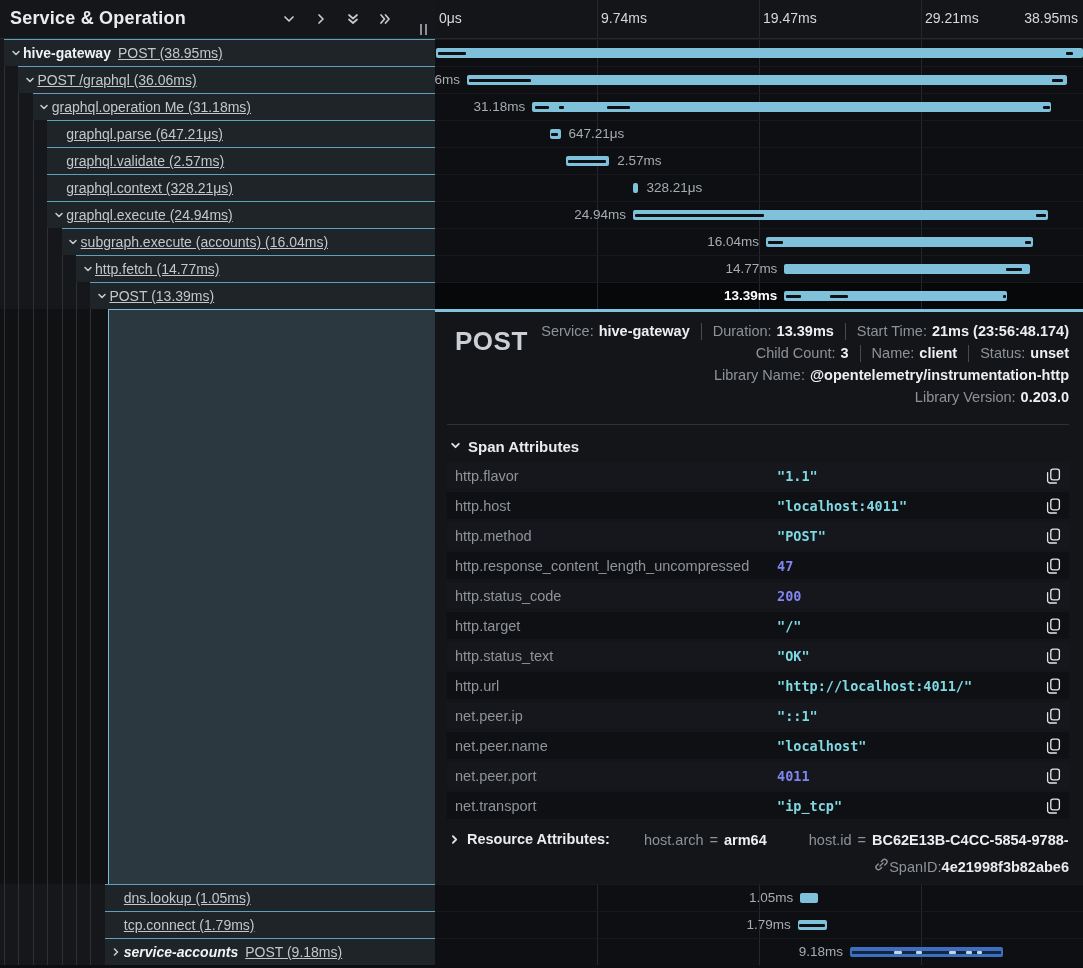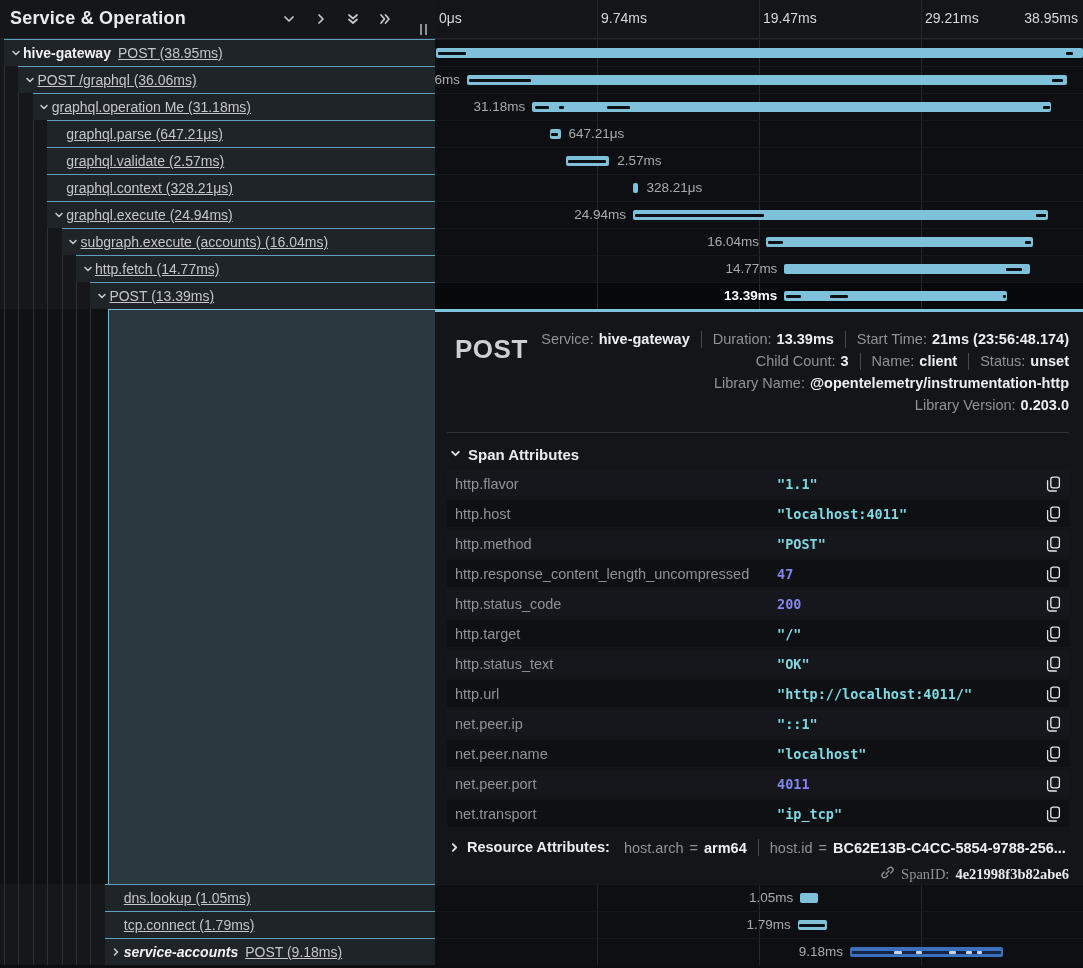--- a/index.html
+++ b/index.html
@@ -41,45 +41,45 @@
   .bar.collapsed-bar { background:#3d6fc0; }
   .bar.collapsed-bar::before { content:""; position:absolute; left:2px; right:2px; top:3.5px; height:3px; background:#152544; }
   .bar .dash.light { background:#c6d2dd; z-index:2; }
 
   
   .detail-band { display:flex; height:575px; }
   .detail-left { position:relative; width:435px; background:#0f1113; overflow:hidden; }
   .focus-block { position:absolute; left:108px; right:0; top:0; bottom:0; background:#2b3840;
                  border-left:1px solid #78bcd6; border-top:1px solid #78bcd6; }
   .detail-panel { position:relative; width:648px; background:#131519; border-top:3px solid #7fc3dc; overflow:hidden; }
-  .detail-head { display:flex; padding:16px 14px 0 20px; }
+  .detail-head { display:flex; padding:8px 14px 0 20px; }
   .detail-title { font-size:26px; color:#ccd0d5; font-weight:bold; letter-spacing:.5px; flex:none; margin-top:6px; }
   .overview { flex:1; display:flex; flex-direction:column; align-items:flex-end; }
   .ov-line { display:flex; align-items:center; height:22px; font-size:14.5px; white-space:nowrap; }
   .ov-k { color:#8e9398; margin-right:5px; }
   .ov-v { color:#eceef0; font-weight:bold; }
   .vsep { display:inline-block; width:1px; height:17px; background:#474b50; margin:0 11px; }
   .divider { margin:16px 14px 0 12px; border-top:1px solid #2e3136; }
   .attr-header { display:flex; align-items:center; gap:7px; margin:12px 14px 7px 15px; cursor:pointer; }
   .attr-header-label { font-size:15px; font-weight:bold; color:#e9ebed; }
   .attr-table { margin:0 14px 0 12px; }
   .attr-row { display:flex; align-items:center; height:27px; margin-bottom:3px; padding:0 6px 0 8px; }
   .attr-row:nth-child(odd) { background:#16171c; }
   .attr-row:nth-child(even){ background:#0f1014; }
   .attr-key { width:322px; flex:none; font-size:14.5px; color:#8f9499; white-space:nowrap; overflow:hidden; }
   .attr-val { flex:1; font-family:"DejaVu Sans Mono", monospace; font-size:13.5px; font-weight:bold; white-space:nowrap; overflow:hidden; }
   .attr-val.string { color:#7fd9e3; }
   .attr-val.number { color:#8185f0; }
   .copy-btn { flex:none; background:none; border:none; cursor:pointer; padding:2px; display:flex; }
   .resource-line { display:flex; align-items:flex-start; margin:12px 14px 0 14px; white-space:nowrap; overflow:hidden; }
   .resource-header { font-size:14.5px; font-weight:bold; color:#e9ebed; margin:0 14px 0 7px; }
-  .res-k { font-size:14.5px; color:#8e9398; }
+  .res-k { font-size:14.5px; color:#8e9398;margin-left:20px; }
   .res-eq { font-size:14.5px; color:#8e9398; margin:0 6px; }
   .res-v { font-size:14.5px; font-weight:bold; color:#eceef0; }
-  .spanid-line { display:flex; align-items:center; justify-content:flex-end; gap:6px; margin:8px 14px 0 14px;font-family:Liberation Serif, serif; }
+  .spanid-line { display:flex; align-items:center; justify-content:flex-end; margin:8px 14px 0 14px; }
   .spanid-label { font-size:14.5px; color:#8e9398; }
   .spanid-value { font-size:14.5px; font-weight:bold; color:#e8eaed; }
 </style>
 </head>
 <body>
 
 <div id="app">
 
   <div class="header-band">
     <div class="hdr-left">

